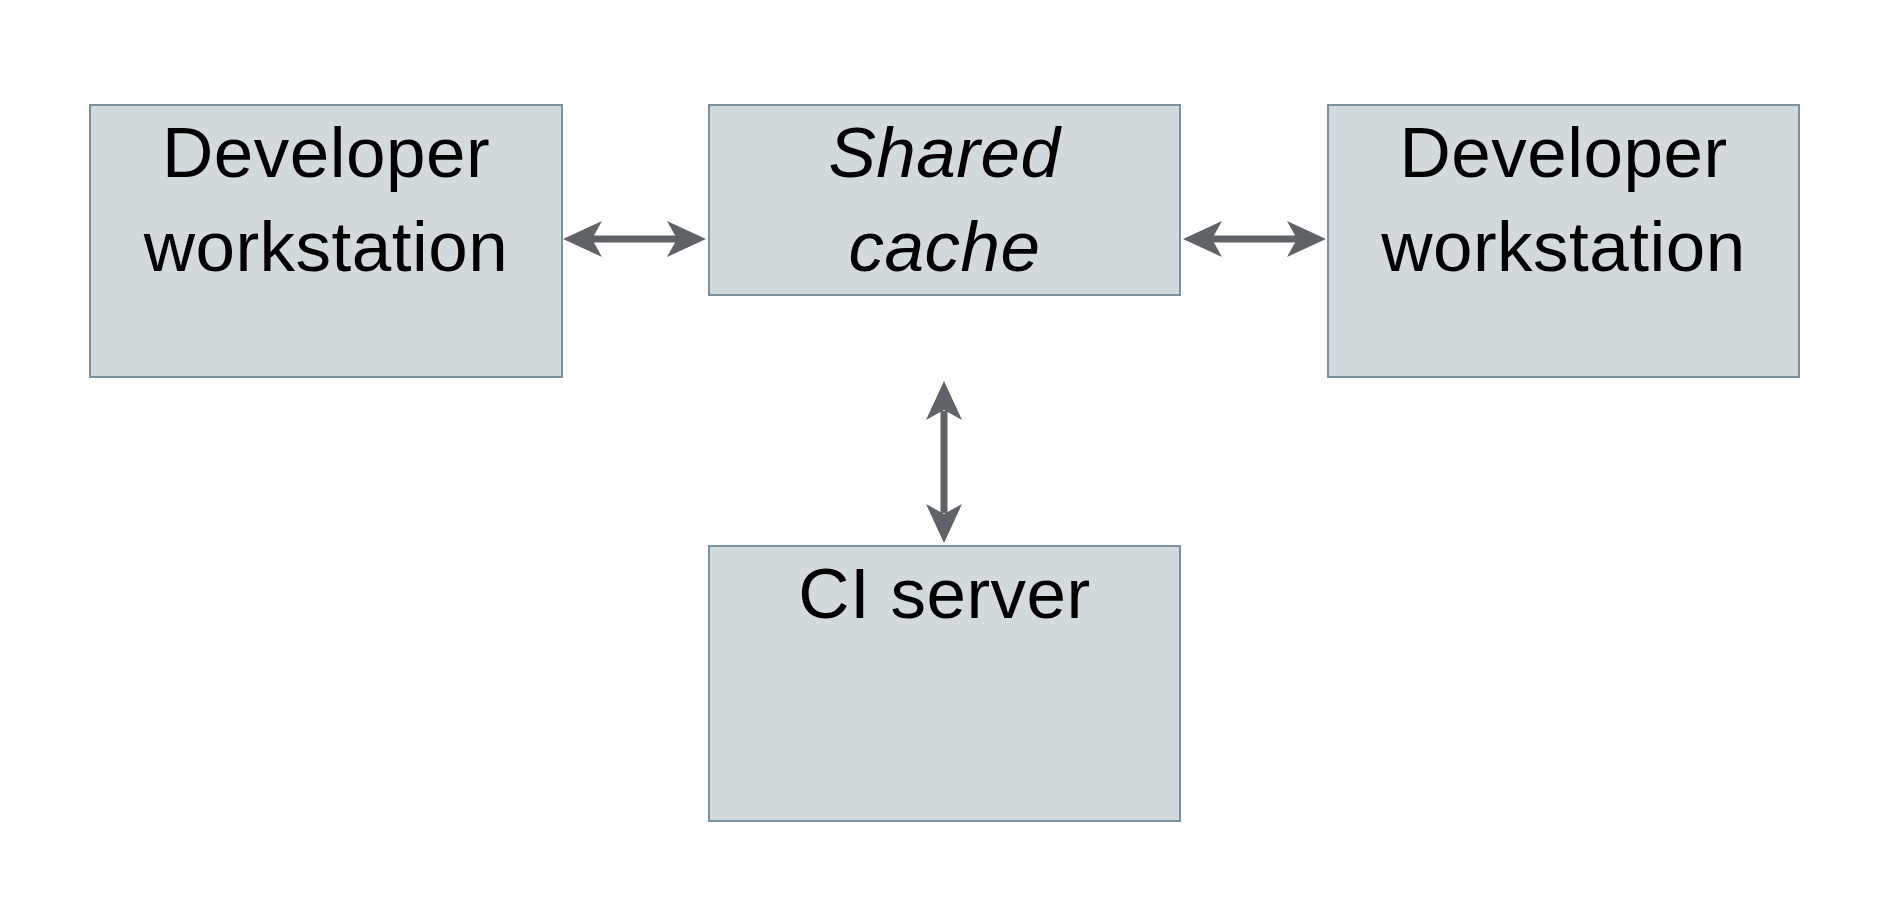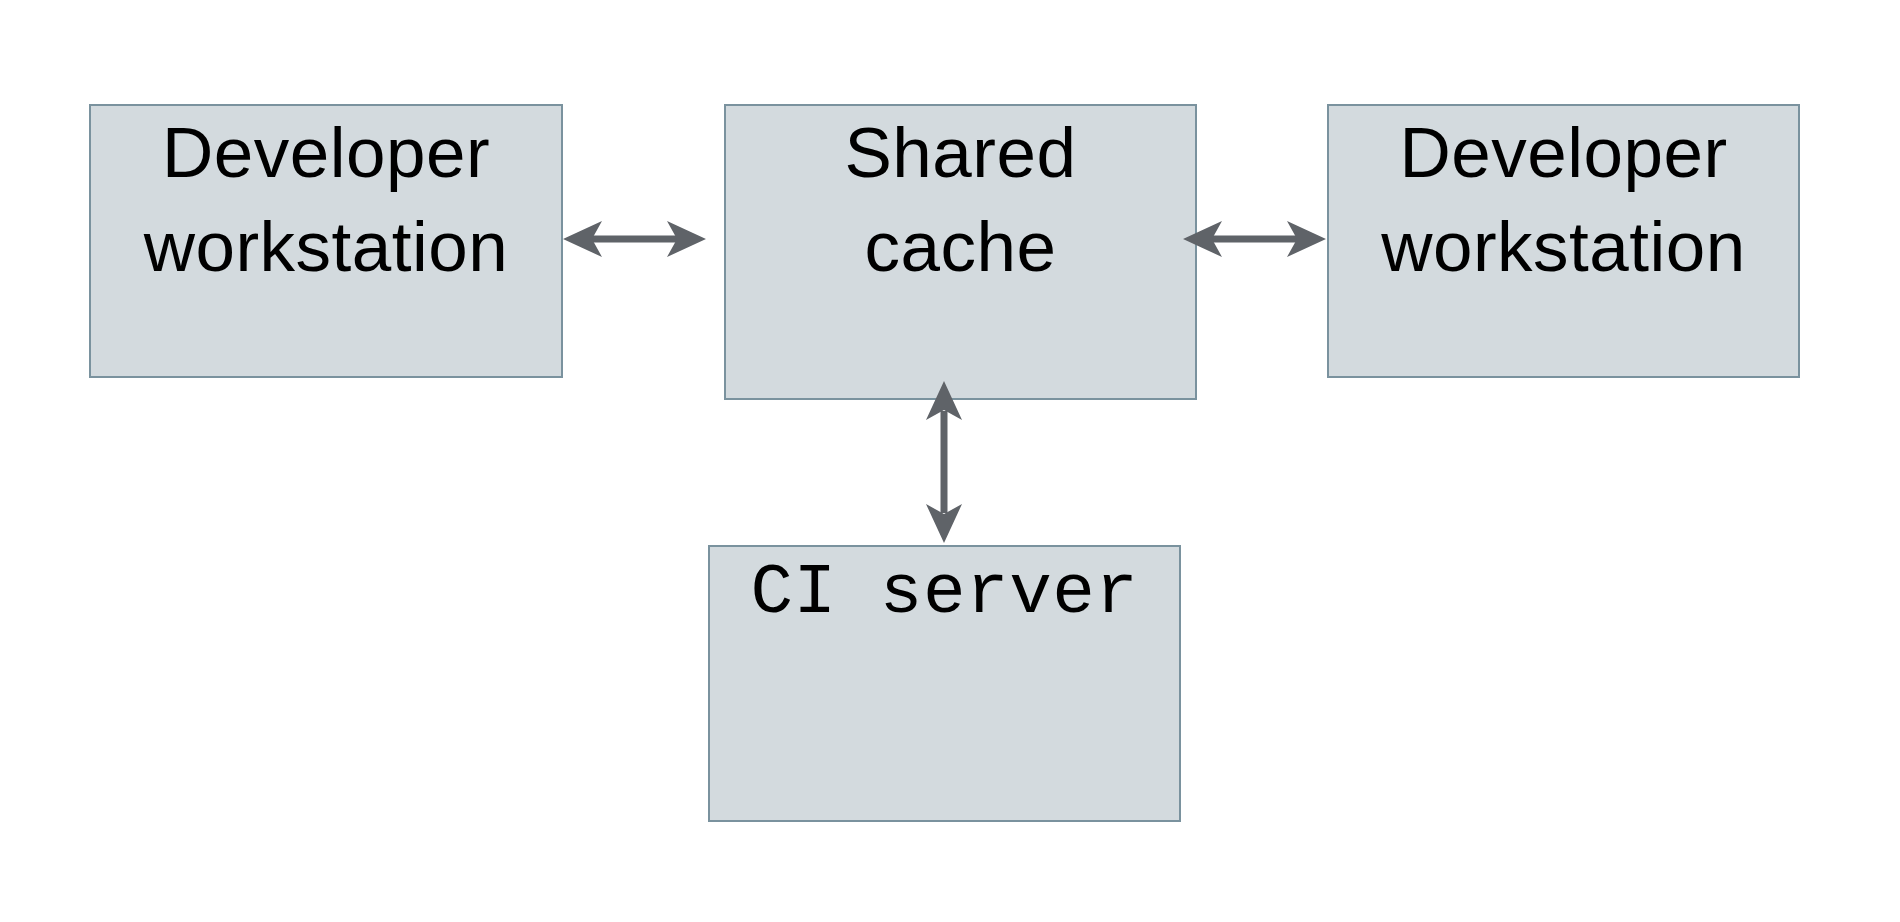--- a/index.html
+++ b/index.html
@@ -49,31 +49,31 @@
 </head>
 <body>
 
 <div class="canvas">
 
   <div class="node" style="left:89px; top:104px; width:474px; height:274px;">
     <div class="node-label">Developer
 workstation</div>
   </div>
 
-  <div class="node" style="left:724px; top:104px; width:473px; height:296px;">
+  <div class="node" style="left:708px; top:104px; width:473px; height:192px;font-style:italic;">
     <div class="node-label">Shared
 cache</div>
   </div>
 
   <div class="node" style="left:1327px; top:104px; width:473px; height:274px;">
     <div class="node-label">Developer
 workstation</div>
   </div>
 
-  <div class="node" style="left:708px; top:545px; width:473px; height:277px;font-family:Liberation Mono, monospace;">
+  <div class="node" style="left:708px; top:545px; width:473px; height:277px;">
     <div class="node-label">CI server</div>
   </div>
 
   <svg class="edge" style="left:561px; top:215px;" width="147" height="48" viewBox="0 0 147 48">
     <line class="arrow-shaft" x1="30" y1="24" x2="117" y2="24"></line>
     <polygon class="arrow-head" points="2,24 41,6 31,24 41,42"></polygon>
     <polygon class="arrow-head" points="145,24 106,6 116,24 106,42"></polygon>
   </svg>
 
   <svg class="edge" style="left:1181px; top:215px;" width="147" height="48" viewBox="0 0 147 48">

